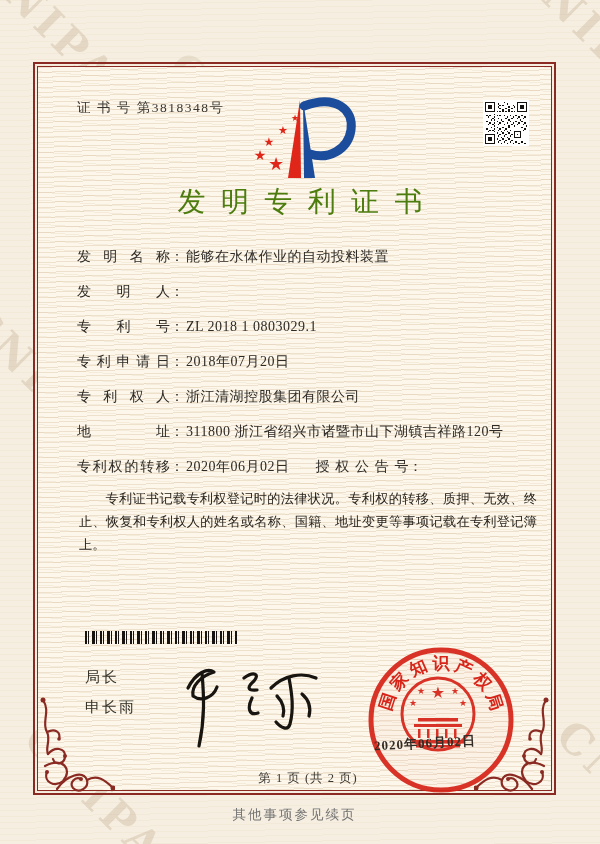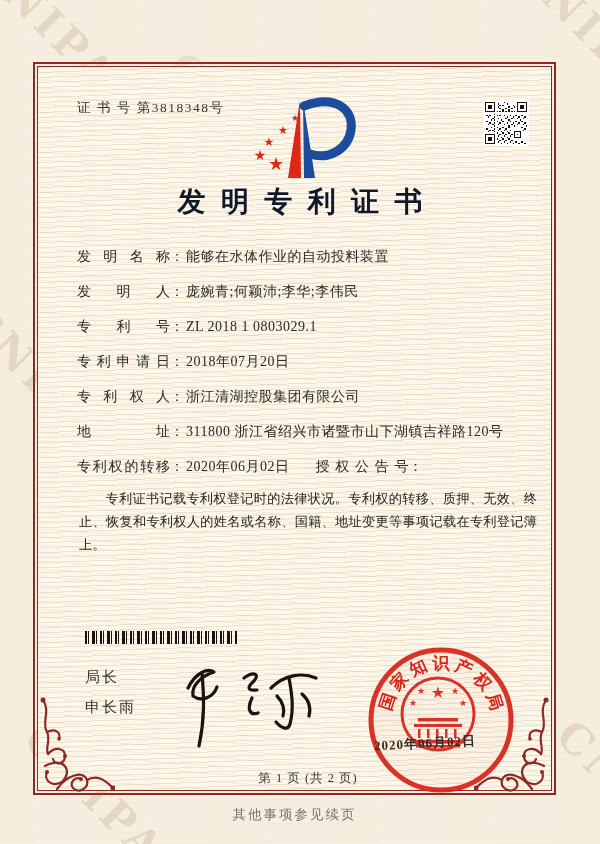--- a/index.html
+++ b/index.html
@@ -34,21 +34,21 @@
   }
   .corner{position:absolute;width:80px;height:100px;}
   .corner-left{left:35px;top:696px;}
   .corner-right{left:474px;top:696px;transform:scaleX(-1);}
   
   .cert-no{position:absolute;left:77px;top:99px;font-size:13.5px;letter-spacing:1.5px;color:#3a3631;}
   .qr{position:absolute;left:483px;top:100px;width:46px;height:46px;background:#fff;padding:2px;box-sizing:border-box;}
   .logo{position:absolute;left:248px;top:92px;}
   .title{
     position:absolute;left:0;top:183px;width:100%;text-align:center;
-    font-size:28px;font-weight:bold;letter-spacing:.55em;text-indent:.55em;color:#0f172a;
+    font-size:28px;font-weight:normal;letter-spacing:.55em;text-indent:.55em;color:#4d7c0f;
   }
   
   .fields{position:absolute;left:77px;top:247px;width:458px;font-size:14px;color:#2e2a26;}
   .frow{height:35px;display:flex;align-items:flex-start;line-height:20px;}
   .flabel{display:inline-block;width:93px;text-align:justify;text-align-last:justify;flex:0 0 93px;}
   .fcolon{margin-right:2px;}
   .fvalue{letter-spacing:.5px;}
   .grant-row{display:flex;height:35px;line-height:20px;}
   .gpair{display:flex;}
   .gpair2{margin-left:26px;}
@@ -197,21 +197,20 @@
 
 <div class="fields">
   <div class="frow">
     <span class="flabel">发明名称</span>
       <span class="fcolon">：</span>
       <span class="fvalue">能够在水体作业的自动投料装置</span>
   </div>
   <div class="frow">
     <span class="flabel">发明人</span>
       <span class="fcolon">：</span>
-      <span class="fvalue">庞婉青;何颖沛;李华;李伟民</span>
   </div>
   <div class="frow">
     <span class="flabel">专利号</span>
       <span class="fcolon">：</span>
       <span class="fvalue">ZL 2018 1 0803029.1</span>
   </div>
   <div class="frow">
     <span class="flabel">专利申请日</span>
       <span class="fcolon">：</span>
       <span class="fvalue">2018年07月20日</span>

